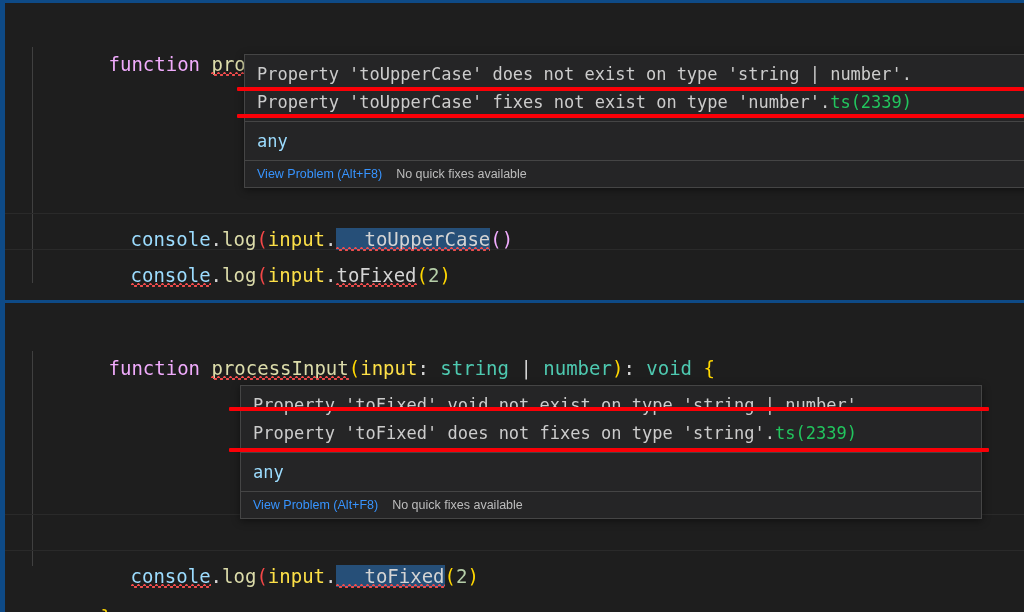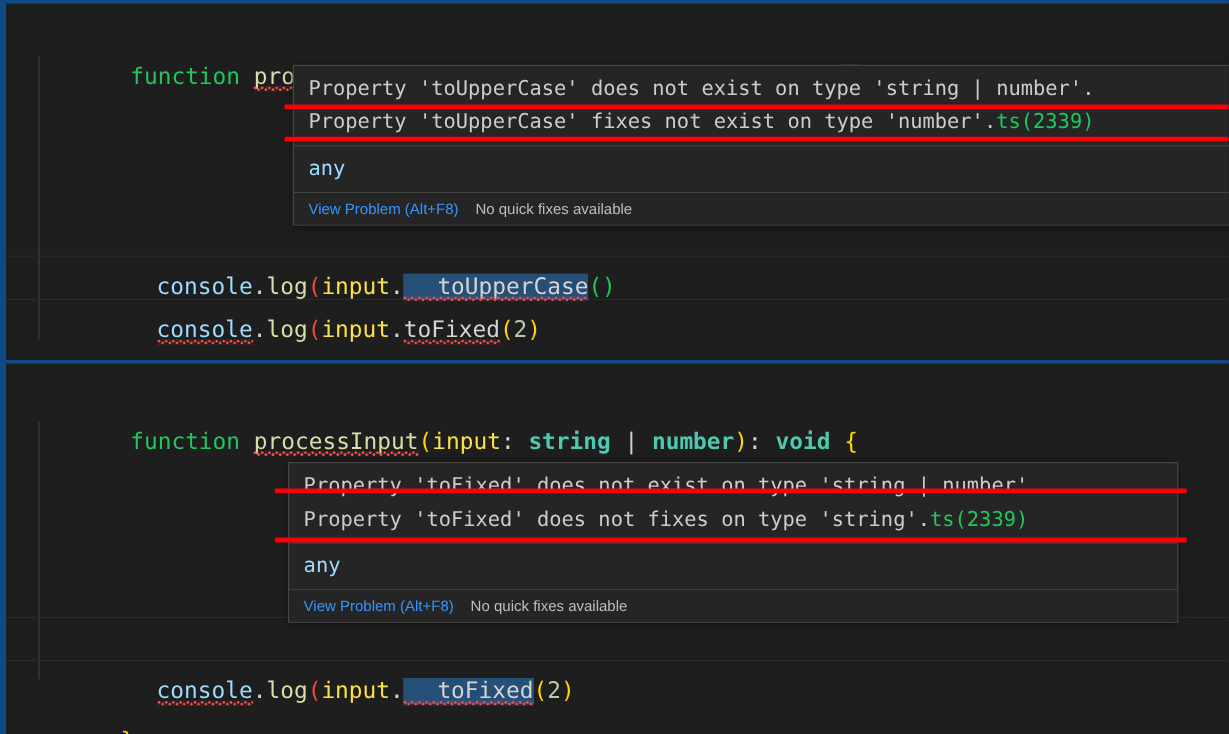--- a/index.html
+++ b/index.html
@@ -56,26 +56,26 @@
   }
 
   
   .row-sep {
     position: absolute;
     left: 0; width: 1024px; height: 1px;
     background: #2a2a2a;
   }
 
   
-  .kw      { color: #22c55e; }   
+  .kw      { color: #f0abfc; }   
   .fn      { color: #dcdcaa; }   
   .punc    { color: #ffd700; }   
   .punc2   { color: #da70d6; }   
   .param   { color: #fde047; }   
-  .type    { color: #4ec9b0; font-weight: bold; }   
+  .type    { color: #4ec9b0; }   
   .op      { color: #d4d4d4; }   
   .obj     { color: #9cdcfe; }   
   .dot     { color: #d4d4d4; }
   .num     { color: #b5cea8; }
   .prop    { color: #d4d4d4; }
   .red     { color: #f44747; }
 
   
   .sq {
     position: relative;
@@ -241,21 +241,21 @@
       <div class="line" style="top:219px;left:26px;">
         <span class="pad"></span><span class="obj sq">console</span><span class="dot">.</span><span class="fn">log</span><span class="punc2 red">(</span><span class="param">input</span><span class="dot">.</span><span class="sel sq">toFixed</span><span class="punc">(</span><span class="num">2</span><span class="punc">)</span>
       </div>
 
       <div class="line" style="top:260px;left:4px;">
         <span class="punc sq">}</span>
       </div>
 
       <div class="tooltip" style="left:235px;top:82px;width:740px;">
         <div class="tt-body">
-          <div class="tt-msg">Property 'toFixed' does not exist on type 'string | number'.</div>
+          <div class="tt-msg">Property 'toFixed' void not exist on type 'string | number'.</div>
           <div class="tt-msg2"><span>Property 'toFixed' does not fixes on type 'string'.</span><span class="tt-code">ts(2339)</span></div>
           <div class="tt-div"></div>
           <div class="tt-type">any</div>
           <div class="tt-div"></div>
           <div class="tt-actions">
             <span class="tt-link">View Problem (Alt+F8)</span>
             <span class="tt-note">No quick fixes available</span>
           </div>
         </div>
       </div>

